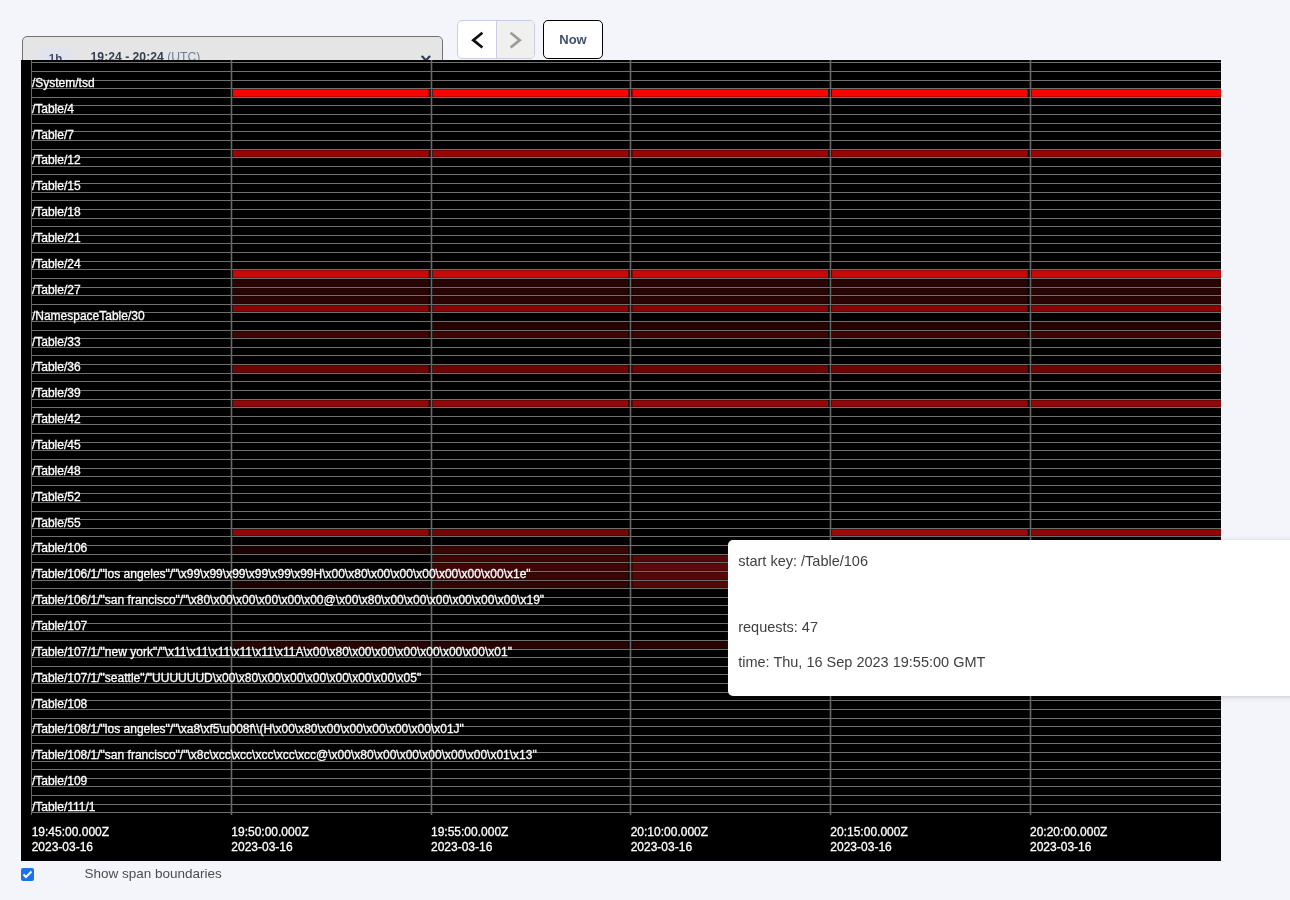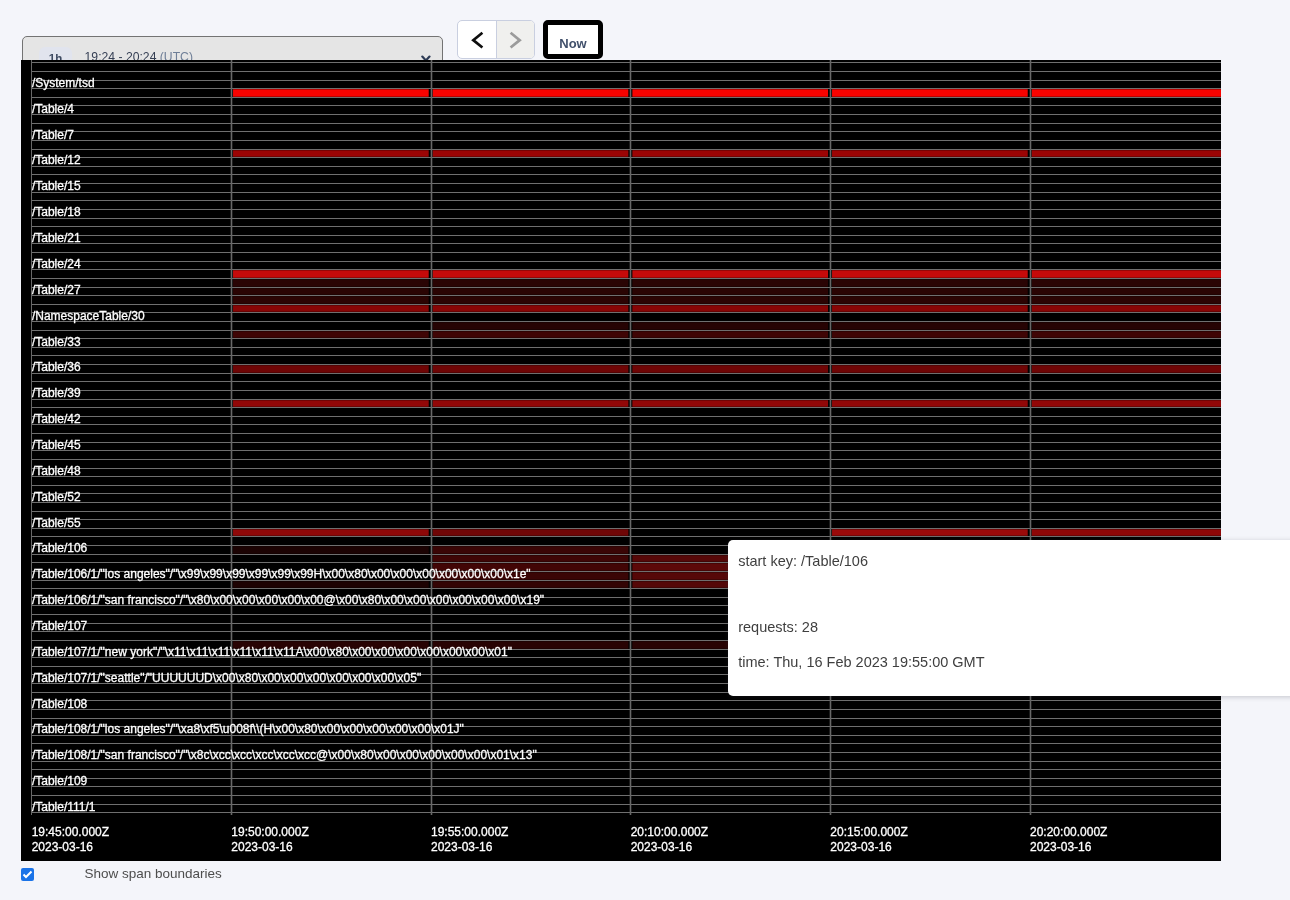--- a/index.html
+++ b/index.html
@@ -7,32 +7,32 @@
     font-family:"Liberation Sans", sans-serif; position:relative; }
   .abs { position:absolute; }
   .trange,.ttl,.clab,.tz { transform:translateZ(0); }
 
   .select { left:22px; top:36px; width:421px; height:41px; background:#e5e5e5;
     border:1px solid #737373; border-radius:5px; }
   .chip span { display:inline-block; }
   .chip { left:16px; top:10px; width:33px; height:23px; background:#e1e4ee; border-radius:6px;
     font-weight:bold; font-size:11.5px; color:#3d4a61; text-align:center; line-height:23px; }
   .trange { left:61.6px; top:0; height:41px; line-height:41px; font-size:12.2px; color:#353f54; }
-  .trange b { font-weight:normal; }
+  .trange b { font-weight:bold;margin-left:6px; }
   .trange span { color:#6e7e97; font-weight:normal;margin-top:8px; }
   .selchev { left:397.5px; top:18.2px; }
 
   .grp { left:457px; top:20px; width:78px; height:39px; background:#fff;
     border:1px solid #c9cfe0; border-radius:5px; overflow:hidden; }
   .grp .half { position:absolute; top:0; width:39px; height:37px; }
   .grp .r { left:38px; border-left:1px solid #c9cfe0; background:#f0f0ee; width:39px; }
 
   .nowb span { display:inline-block; }
   .nowb { left:543px; top:20px; width:60px; height:39px; background:#fff;
-    border:5px solid #000000; border-radius:5px; text-align:center; line-height:37px;
+    border:1px solid #000000; border-radius:5px; text-align:center; line-height:37px;
     font-weight:bold; font-size:13px; color:#41506b; }
 
   .canvas { left:21.0px; top:59.5px; width:1200px; height:711px; background:#000; }
   #kvtx { position:absolute; left:0; top:0; transform:translateZ(0); }
   .lbl { font-family:"Liberation Sans", sans-serif; font-size:12px; fill:#fff; stroke:#fff; stroke-width:0.3; paint-order:stroke; }
 
   .tooltip { left:728px; top:540.2px; width:571.2px; height:156.3px; background:#fff;
     border-radius:5px; box-shadow:0 1px 5px rgba(60,60,70,0.25); }
   .ttl { position:absolute; left:10.2px; font-size:14.5px; line-height:17px; color:#3f3f3f; white-space:pre; }
 
@@ -276,22 +276,22 @@
 <text x="609.68" y="790.5" class="lbl">2023-03-16</text>
 <text x="809.35" y="775.9" class="lbl">20:15:00.000Z</text>
 <text x="809.35" y="790.5" class="lbl">2023-03-16</text>
 <text x="1009.02" y="775.9" class="lbl">20:20:00.000Z</text>
 <text x="1009.02" y="790.5" class="lbl">2023-03-16</text>
 </svg>
   </div>
 
   <div class="abs tooltip">
 <div class="ttl" style="top:12.8px">start key: /Table/106</div>
-<div class="ttl" style="top:79.2px">requests: 28</div>
-<div class="ttl" style="top:113.7px">time: Thu, 16 Feb 2023 19:55:00 GMT</div>
+<div class="ttl" style="top:79.2px">requests: 47</div>
+<div class="ttl" style="top:113.7px">time: Thu, 16 Sep 2023 19:55:00 GMT</div>
   </div>
 
   <div class="abs checkrow">
     <div class="abs cbox">
       <svg width="11" height="9" viewBox="0 0 11 9">
       <polyline points="1.5,4.5 4,7 9.5,1.5" fill="none" stroke="#fff" stroke-width="2"></polyline>
       </svg>
     </div>
     <div class="abs clab">Show span boundaries</div>
   </div>

